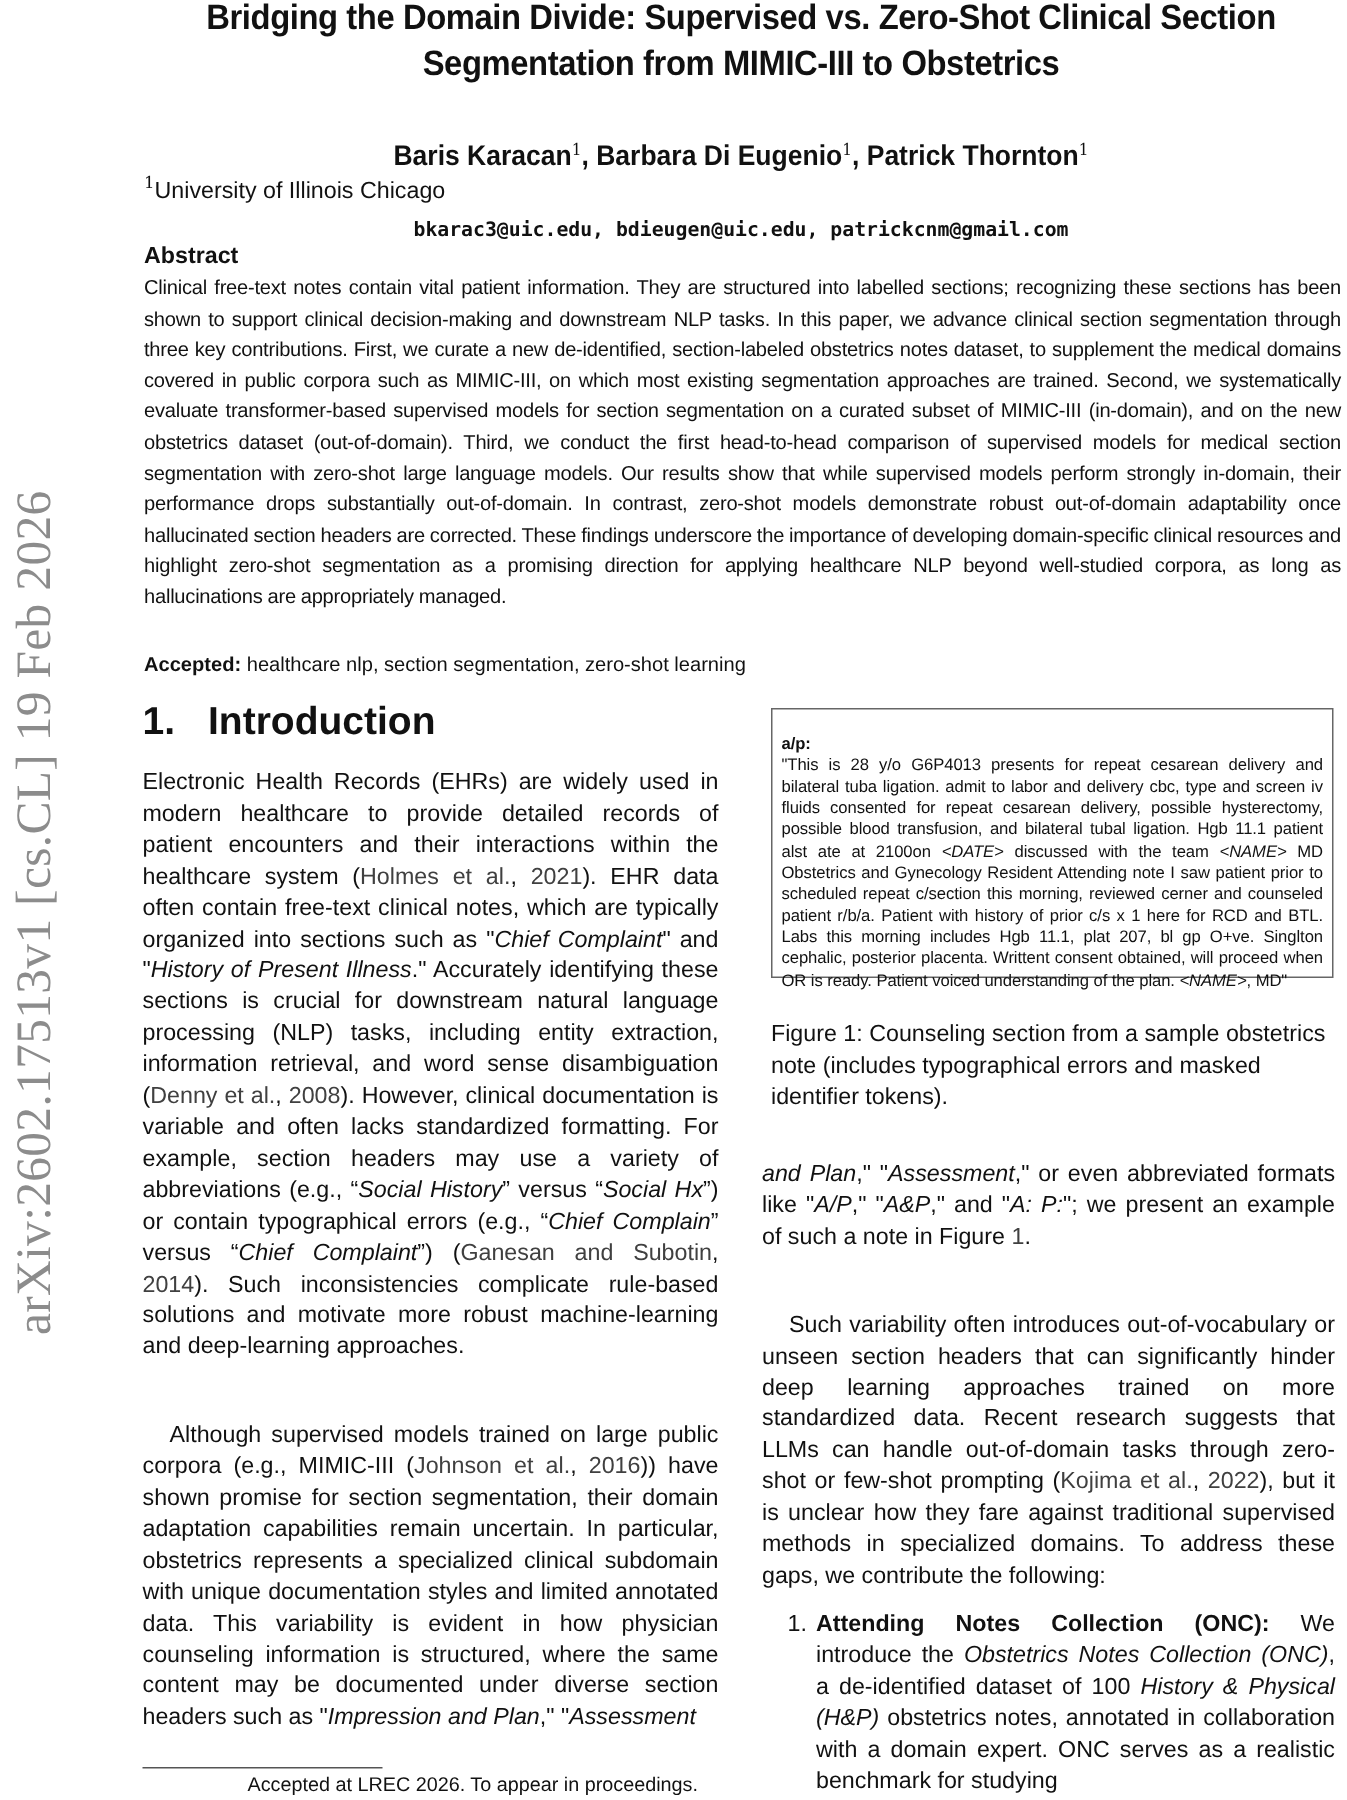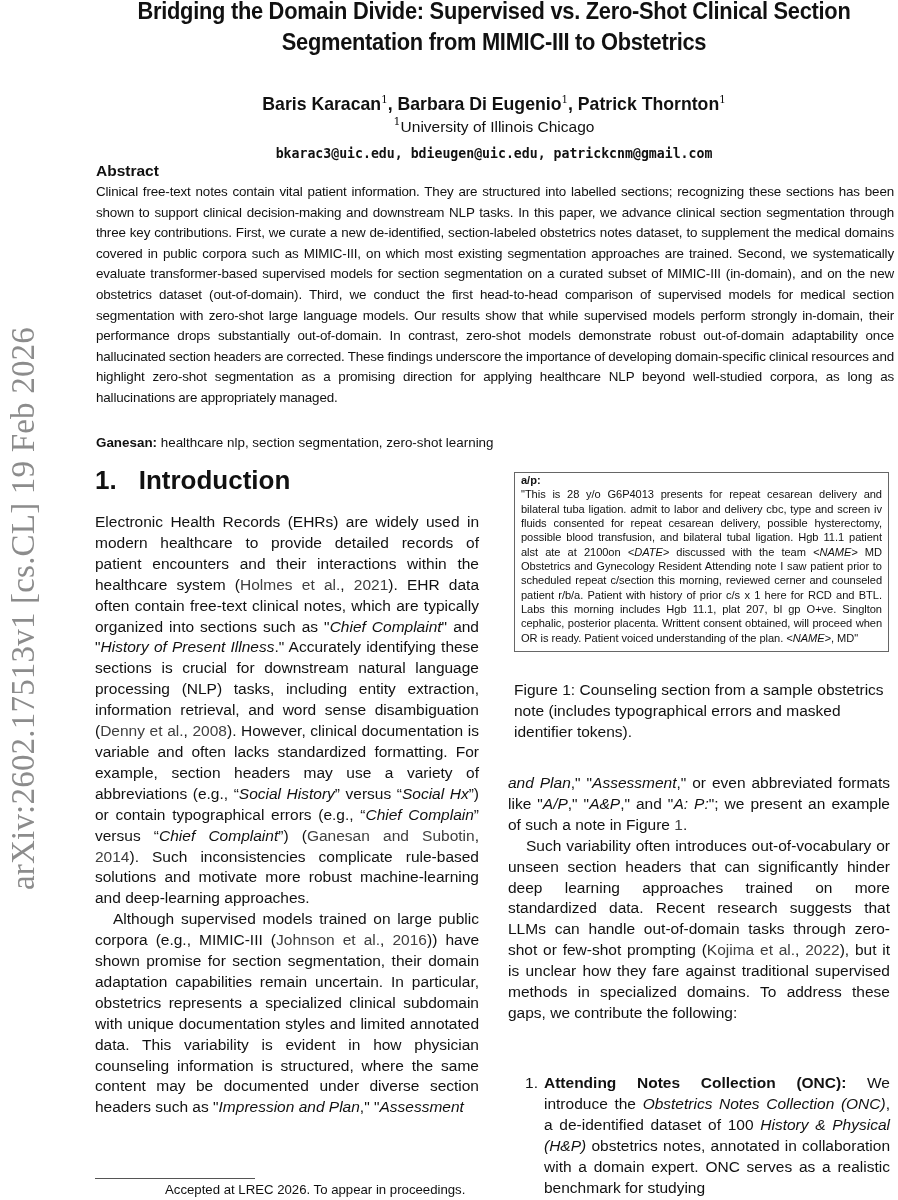--- a/index.html
+++ b/index.html
@@ -64,21 +64,20 @@
       font-weight: normal;
       font-size: 11px;
       font-family: "DejaVu Serif", serif;
       vertical-align: 7px;
     }
     .affil {
       position: absolute;
       left: 96px;
       width: 796px;
       top: 112px;
-      text-align: center;
       font-size: 15.5px;
       line-height: 20px;
     }
     .emails {
       position: absolute;
       left: 96px;
       width: 796px;
       top: 144px;
       text-align: center;
       font-family: "DejaVu Sans Mono", monospace;
@@ -125,21 +124,21 @@
       line-height: 28px;
     }
     .section-head .num { margin-right: 22px; }
     .col-text {
       font-size: 15.5px;
       line-height: 20.9px;
       text-align: justify;
       margin: 0;
     }
     .col-text p { margin: 0; }
-    .col-text p.indent { text-indent: 18px; }
+    .col-text p.indent { text-indent: 18px; margin-top: 38px; }
     .cite { color: #404040; }
     .left-body {
       position: absolute;
       left: 95px;
       width: 384px;
       top: 512px;
     }
     .footnote-rule {
       position: absolute;
       left: 95px;
@@ -155,21 +154,21 @@
       line-height: 20px;
       margin-left: 41px;
     }
     .figure-box {
       position: absolute;
       left: 514px;
       top: 472px;
       width: 375px;
       height: 180px;
       border: 1px solid #666;
-      padding: 0 6px;
+      padding: 16px 6px;
       box-sizing: border-box;
       font-size: 11.1px;
       line-height: 14.35px;
       text-align: justify;
       letter-spacing: -0.05px;
     }
     .figure-box .fig-label {
       font-weight: bold;
       display: block;
     }
@@ -230,21 +229,21 @@
 <div class="affil">
   <sup>1</sup><span>University of Illinois Chicago</span>
 </div>
 
 <div class="emails">bkarac3@uic.edu, bdieugen@uic.edu, patrickcnm@gmail.com</div>
 
 <div class="abstract-title">Abstract</div>
 <div class="abstract-body">Clinical free-text notes contain vital patient information. They are structured into labelled sections; recognizing these sections has been shown to support clinical decision-making and downstream NLP tasks. In this paper, we advance clinical section segmentation through three key contributions. First, we curate a new de-identified, section-labeled obstetrics notes dataset, to supplement the medical domains covered in public corpora such as MIMIC-III, on which most existing segmentation approaches are trained. Second, we systematically evaluate transformer-based supervised models for section segmentation on a curated subset of MIMIC-III (in-domain), and on the new obstetrics dataset (out-of-domain). Third, we conduct the first head-to-head comparison of supervised models for medical section segmentation with zero-shot large language models. Our results show that while supervised models perform strongly in-domain, their performance drops substantially out-of-domain. In contrast, zero-shot models demonstrate robust out-of-domain adaptability once hallucinated section headers are corrected. These findings underscore the importance of developing domain-specific clinical resources and highlight zero-shot segmentation as a promising direction for applying healthcare NLP beyond well-studied corpora, as long as hallucinations are appropriately managed.</div>
 
 <div class="keywords">
-  <b>Ganesan:</b>
+  <b>Accepted:</b>
   <span>healthcare nlp, section segmentation, zero-shot learning</span>
 </div>
 
 <div class="section-head">
   <span class="num">1.</span><span>Introduction</span>
 </div>
 
 <div class="left-body col-text">
   <p><span>Electronic Health Records (EHRs) are widely used in modern healthcare to provide detailed records of patient encounters and their interactions within the healthcare system (</span><a class="cite"><span>Holmes et al.</span></a><span>, </span><a class="cite">2021</a><span>). EHR data often contain free-text clinical notes, which are typically organized into sections such as "</span><i>Chief Complaint</i><span>" and "</span><i>History of Present Illness</i><span>." Accurately identifying these sections is crucial for downstream natural language processing (NLP) tasks, including entity extraction, information retrieval, and word sense disambiguation (</span><a class="cite">Denny et al.</a><span>, </span><a class="cite">2008</a><span>). However, clinical documentation is variable and often lacks standardized formatting. For example, section headers may use a variety of abbreviations (e.g., “</span><i>Social History</i><span>” versus “</span><i>Social Hx</i><span>”) or contain typographical errors (e.g., “</span><i>Chief Complain</i><span>” versus “</span><i>Chief Complaint</i><span>”) (</span><a class="cite">Ganesan and Subotin</a><span>, </span><a class="cite">2014</a><span>). Such inconsistencies complicate rule-based solutions and motivate more robust machine-learning and deep-learning approaches.</span></p>
   <p class="indent"><span>Although supervised models trained on large public corpora (e.g., MIMIC-III (</span><a class="cite">Johnson et al.</a><span>, </span><a class="cite">2016</a><span>)) have shown promise for section segmentation, their domain adaptation capabilities remain uncertain.  In particular, obstetrics represents a specialized clinical subdomain with unique documentation styles and limited annotated data. This variability is evident in how physician counseling information is structured, where the same content may be documented under diverse section headers such as "</span><i>Impression and Plan</i><span>," "</span><i>Assessment</i></p>

